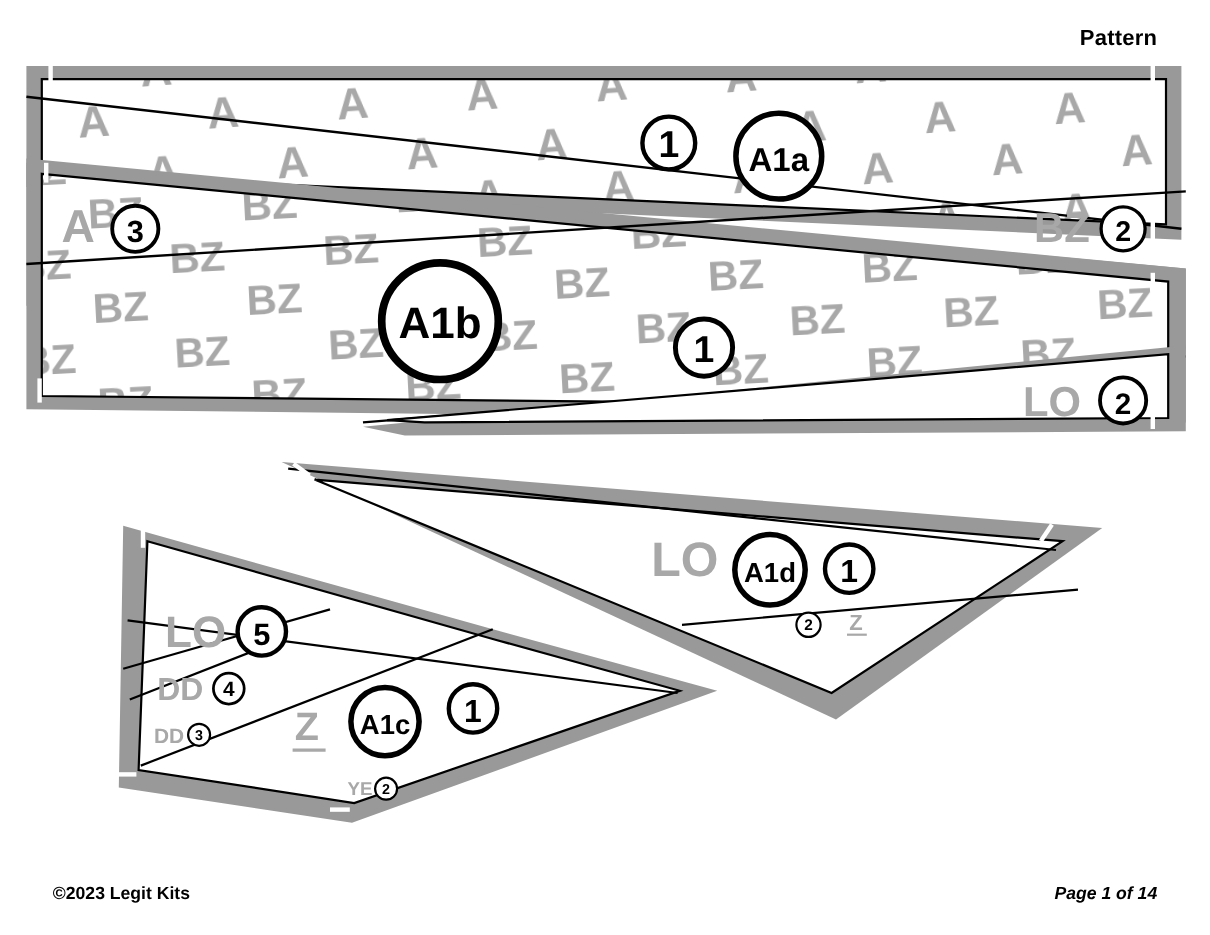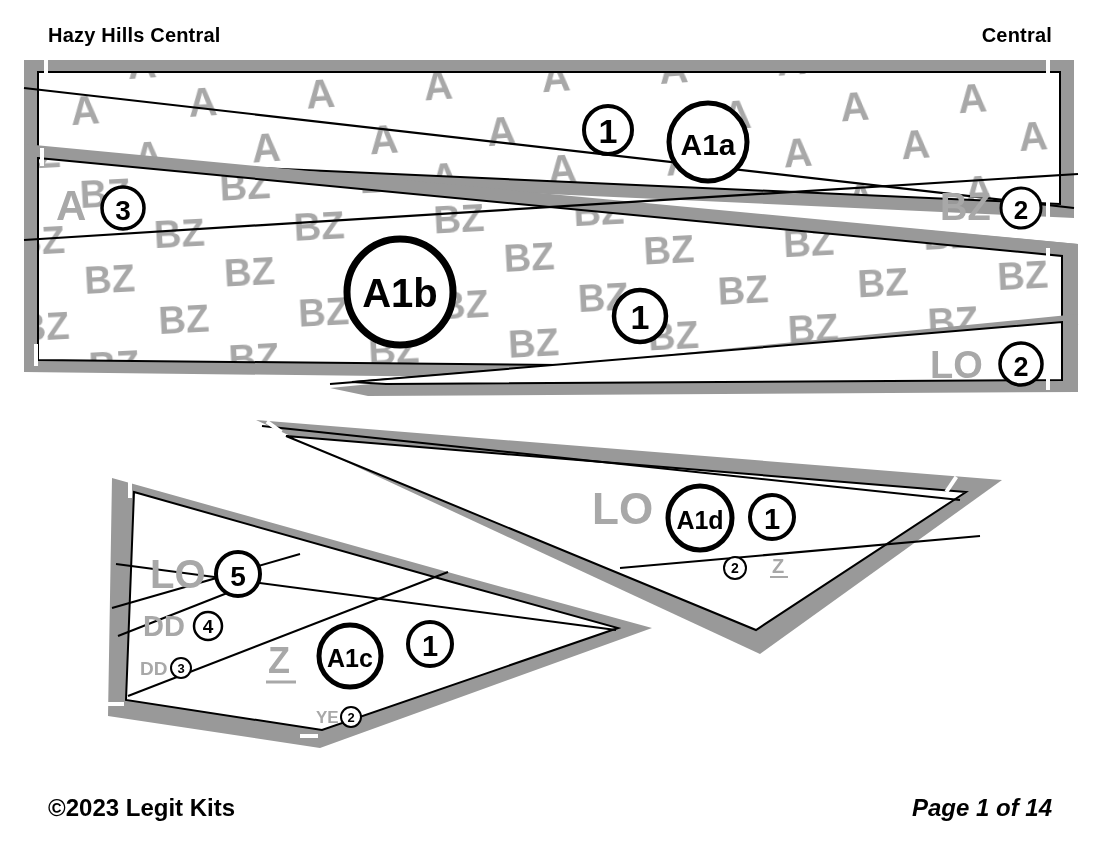--- a/index.html
+++ b/index.html
@@ -27,21 +27,21 @@
     font-size: 20px;
     font-weight: bold;
     color: #000;
     letter-spacing: 0.2px;
   }
   .hdr-left { left: 48px; }
   .hdr-right { right: 48px; }
   .ftr {
     position: absolute;
     bottom: 28px;
-    font-size: 24px;
+    font-size: 16px;
     font-weight: bold;
     color: #000;
   }
   .ftr-left { left: 48px; }
   .ftr-right { right: 48px; font-style: italic; }
   .canvas {
     position: absolute;
     left: 0;
     top: 48px;
     width: 1100px;
@@ -52,22 +52,21 @@
     font-family: "Liberation Sans", sans-serif;
     font-weight: bold;
     fill: #a8a8a8;
   }
 </style>
 </head>
 <body>
 
 <div class="page">
 
-  <div class="hdr hdr-left">Hazy Hills Central</div>
-  <div class="hdr hdr-right">Central</div>
+  <div class="hdr hdr-right">Pattern</div>
 
   <div class="canvas">
     <svg class="art" width="1100" height="740" viewBox="0 0 1100 740" xmlns="http://www.w3.org/2000/svg">
       <defs>
 
         <pattern id="fabA" patternUnits="userSpaceOnUse" width="118" height="92" patternTransform="rotate(-4)">
           <rect width="118" height="92" fill="#ffffff"></rect>
           <text class="tiletext" x="8" y="40" font-size="40">A</text>
           <text class="tiletext" x="66" y="82" font-size="40">A</text>
         </pattern>

